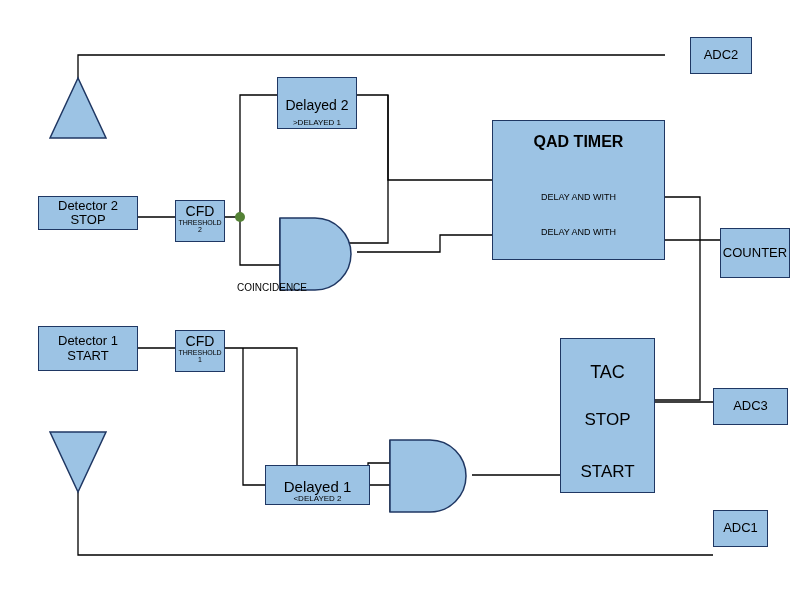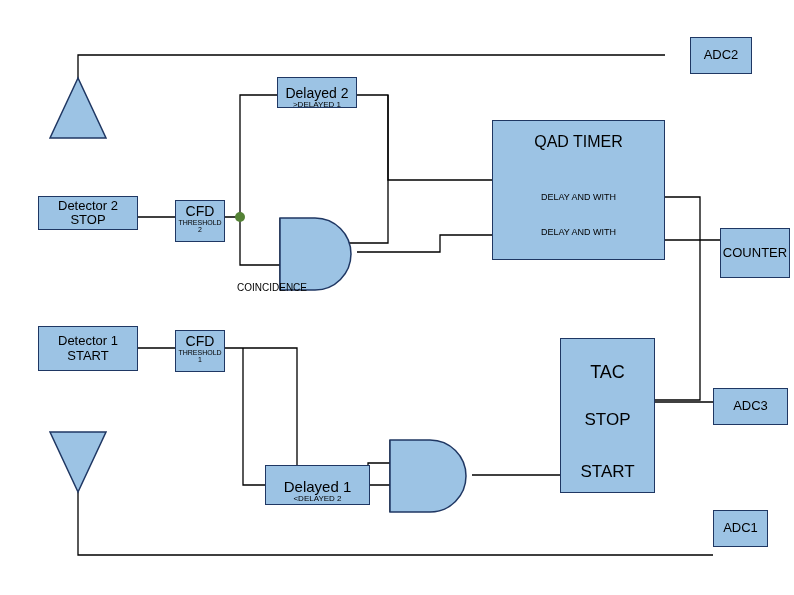--- a/index.html
+++ b/index.html
@@ -73,32 +73,32 @@
 
   <div class="box" style="left:713px;top:388px;width:75px;height:37px">
     <span>ADC3</span>
   </div>
 
   <div class="box" style="left:713px;top:510px;width:55px;height:37px">
     <span>ADC1</span>
   </div>
 
   <div class="box" style="left:492px;top:120px;width:173px;height:140px;justify-content:flex-start;padding-top:12px">
-    <span style="font-size:16px;font-weight:400">QAD TIMER</span>
+    <span style="font-size:16px;font-weight:700">QAD TIMER</span>
     <span style="font-size:9px;margin-top:42px">DELAY AND WITH</span>
     <span style="font-size:9px;margin-top:26px">DELAY AND WITH</span>
   </div>
 
   <div class="box" style="left:560px;top:338px;width:95px;height:155px;justify-content:flex-start;padding-top:24px">
     <span style="font-size:18px">TAC</span>
     <span style="font-size:17px;margin-top:28px">STOP</span>
     <span style="font-size:17px;margin-top:34px">START</span>
   </div>
 
-  <div class="box" style="left:277px;top:77px;width:80px;height:31px;justify-content:center;padding-top:11px">
+  <div class="box" style="left:277px;top:77px;width:80px;height:52px;justify-content:space-between;padding-top:20px">
     <span style="font-size:14px">Delayed 2</span>
     <span style="font-size:8px">&gt;DELAYED 1</span>
   </div>
 
   <div class="box" style="left:265px;top:465px;width:105px;height:40px;justify-content:flex-end;padding-top:4px">
     <span style="font-size:15px">Delayed 1</span>
     <span style="font-size:8px">&lt;DELAYED 2</span>
   </div>
 
   <div class="box" style="left:38px;top:196px;width:100px;height:34px">

